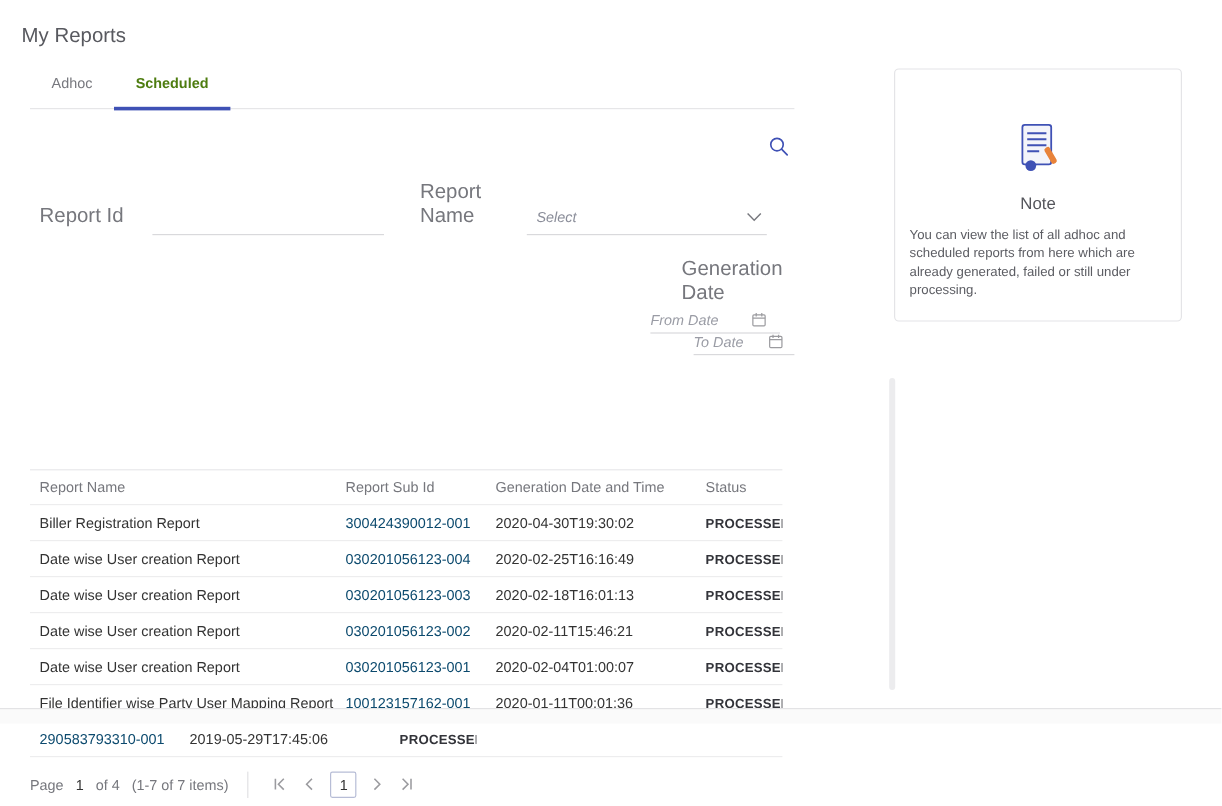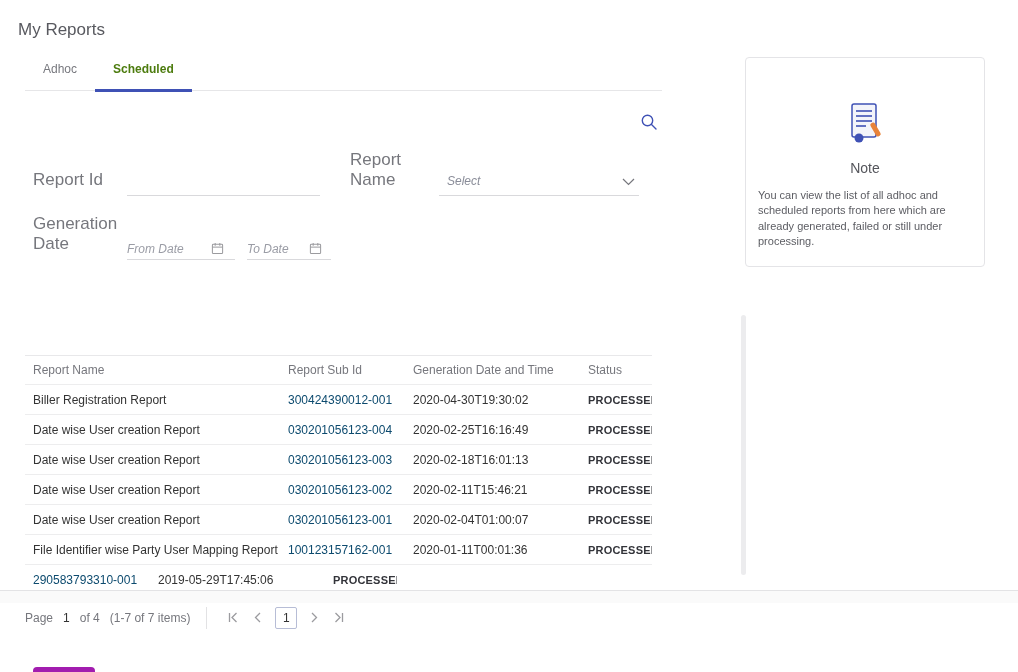--- a/index.html
+++ b/index.html
@@ -19,21 +19,21 @@
   .tab { font-size:12px; color:#77787e; padding:0 18px 14px 18px; cursor:pointer; position:relative; }
   .tab.active { color:#4d7c0f; font-weight:700; }
   .tab.active::after { content:""; position:absolute; left:0; right:0; bottom:-2px; height:3px; background:#3f51b5; }
 
   
   .toolbar { display:flex; justify-content:flex-end; padding:20px 2px 0 0; }
   .icon-btn { background:none; border:none; cursor:pointer; padding:2px; }
 
   .filter-row { display:flex; align-items:flex-end; }
   .filter-row.r1 { margin-top:14px; }
-  .filter-row.r2 { margin-top:18px; }
+  .filter-row.r2 { margin-top:18px;flex-direction:column; }
   .f-label { width:102px; font-size:17px; color:#76777d; padding:0 6px 6px 8px; flex:none; }
   .f-label.r2l { width:102px; }
   .underline-input {
     border:none; border-bottom:1px solid #d9d9dc; background:transparent;
     font-size:12px; color:#333; padding:2px 2px 5px 2px; outline:none;
     font-family:"Liberation Sans", sans-serif;
   }
   .underline-input::placeholder { color:#9a9ca5; font-style:italic; }
   .report-id-input { width:193px; }
   .gap1 { width:22px; flex:none; }

